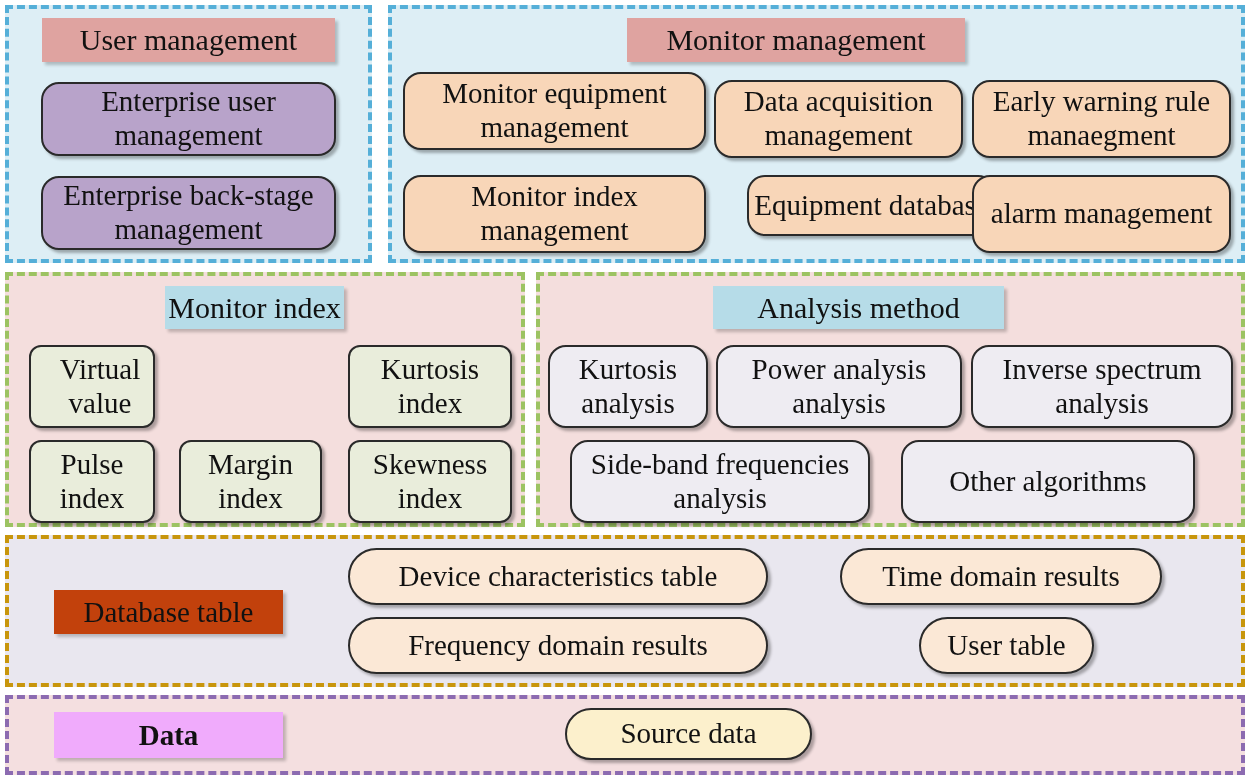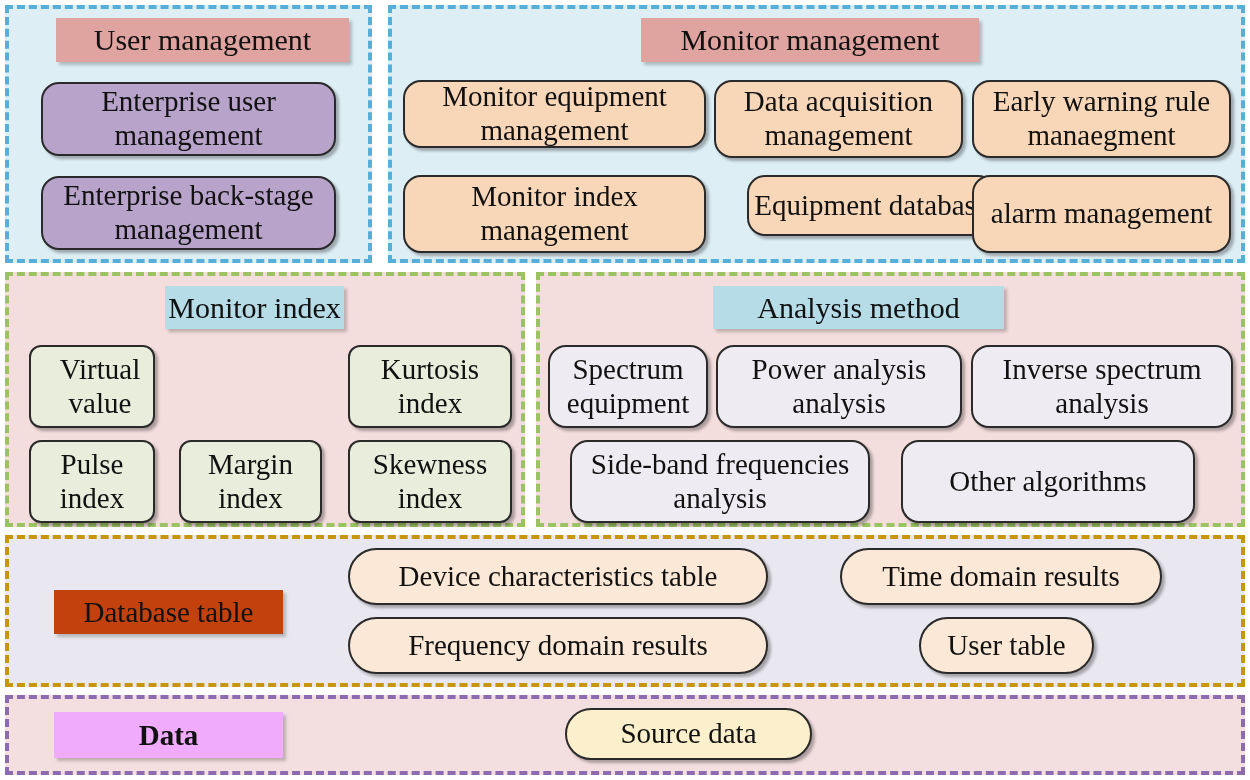--- a/index.html
+++ b/index.html
@@ -20,21 +20,21 @@
   .panel.gold   {border:4px dashed #c8960c;background:#e9e7ef;}
   .panel.purple {border:4px dashed #8c6bb1;background:#f4dfe0;}
 
   
   .hdr{
     position:absolute;box-sizing:border-box;
     display:flex;align-items:center;justify-content:center;
     text-align:center;line-height:1.05;
     box-shadow:3px 3px 3px rgba(0,0,0,.22);
   }
-  .hdr.rose {background:#dfa3a0;margin-left:14px;}
+  .hdr.rose {background:#dfa3a0;}
   .hdr.blue {background:#b6dce8;}
   .hdr.peach{background:#c2410c;}
   .hdr.leaf {background:#f0abfc;font-weight:bold;}
 
   
   .node{
     position:absolute;box-sizing:border-box;
     display:flex;align-items:center;justify-content:center;
     text-align:center;line-height:1.16;
     border:2px solid #2a2a2a;
@@ -62,21 +62,21 @@
   <div class="hdr rose f30" style="left:42px;top:18px;width:293px;height:44px;">User management</div>
 
   <div class="node purple f29" style="left:41px;top:176px;width:295px;height:74px;">Enterprise back-stage management</div>
 
   <div class="node purple f29" style="left:41px;top:82px;width:295px;height:74px;">Enterprise user management</div>
 
   <div class="panel blue" style="left:388px;top:5px;width:857px;height:258px;"></div>
 
   <div class="hdr rose f30" style="left:627px;top:18px;width:338px;height:44px;">Monitor management</div>
 
-  <div class="node peach f29" style="left:403px;top:80px;width:303px;height:68px;">Monitor equipment management</div>
+  <div class="node peach f29" style="left:403px;top:72px;width:303px;height:78px;">Monitor equipment management</div>
 
   <div class="node peach f29" style="left:714px;top:80px;width:249px;height:78px;">Data acquisition management</div>
 
   <div class="node peach f29" style="left:972px;top:80px;width:259px;height:78px;">Early warning rule manaegment</div>
 
   <div class="node peach f29" style="left:403px;top:175px;width:303px;height:78px;">Monitor index management</div>
 
   <div class="node peach f29" style="left:747px;top:175px;width:249px;height:61px;">Equipment database</div>
 
   <div class="node peach f29" style="left:972px;top:175px;width:259px;height:78px;">alarm management</div>
@@ -93,21 +93,21 @@
   <div class="node mint f29" style="left:29px;top:440px;width:126px;height:83px;">Pulse index</div>
 
   <div class="node mint f29" style="left:179px;top:440px;width:143px;height:83px;">Margin index</div>
 
   <div class="node mint f29" style="left:348px;top:440px;width:164px;height:83px;">Skewness index</div>
 
   <div class="panel green" style="left:536px;top:272px;width:709px;height:255px;"></div>
 
   <div class="hdr blue f30" style="left:713px;top:286px;width:291px;height:43px;">Analysis method</div>
 
-  <div class="node lav f29" style="left:548px;top:345px;width:160px;height:83px;">Spectrum equipment</div>
+  <div class="node lav f29" style="left:548px;top:345px;width:160px;height:83px;">Kurtosis analysis</div>
 
   <div class="node lav f29" style="left:716px;top:345px;width:246px;height:83px;">Power analysis analysis</div>
 
   <div class="node lav f29" style="left:971px;top:345px;width:262px;height:83px;">Inverse spectrum analysis</div>
 
   <div class="node lav f29" style="left:570px;top:440px;width:300px;height:83px;">Side-band frequencies analysis</div>
 
   <div class="node lav f29" style="left:901px;top:440px;width:294px;height:83px;">Other algorithms</div>
 
   <div class="panel gold" style="left:5px;top:535px;width:1240px;height:152px;"></div>

